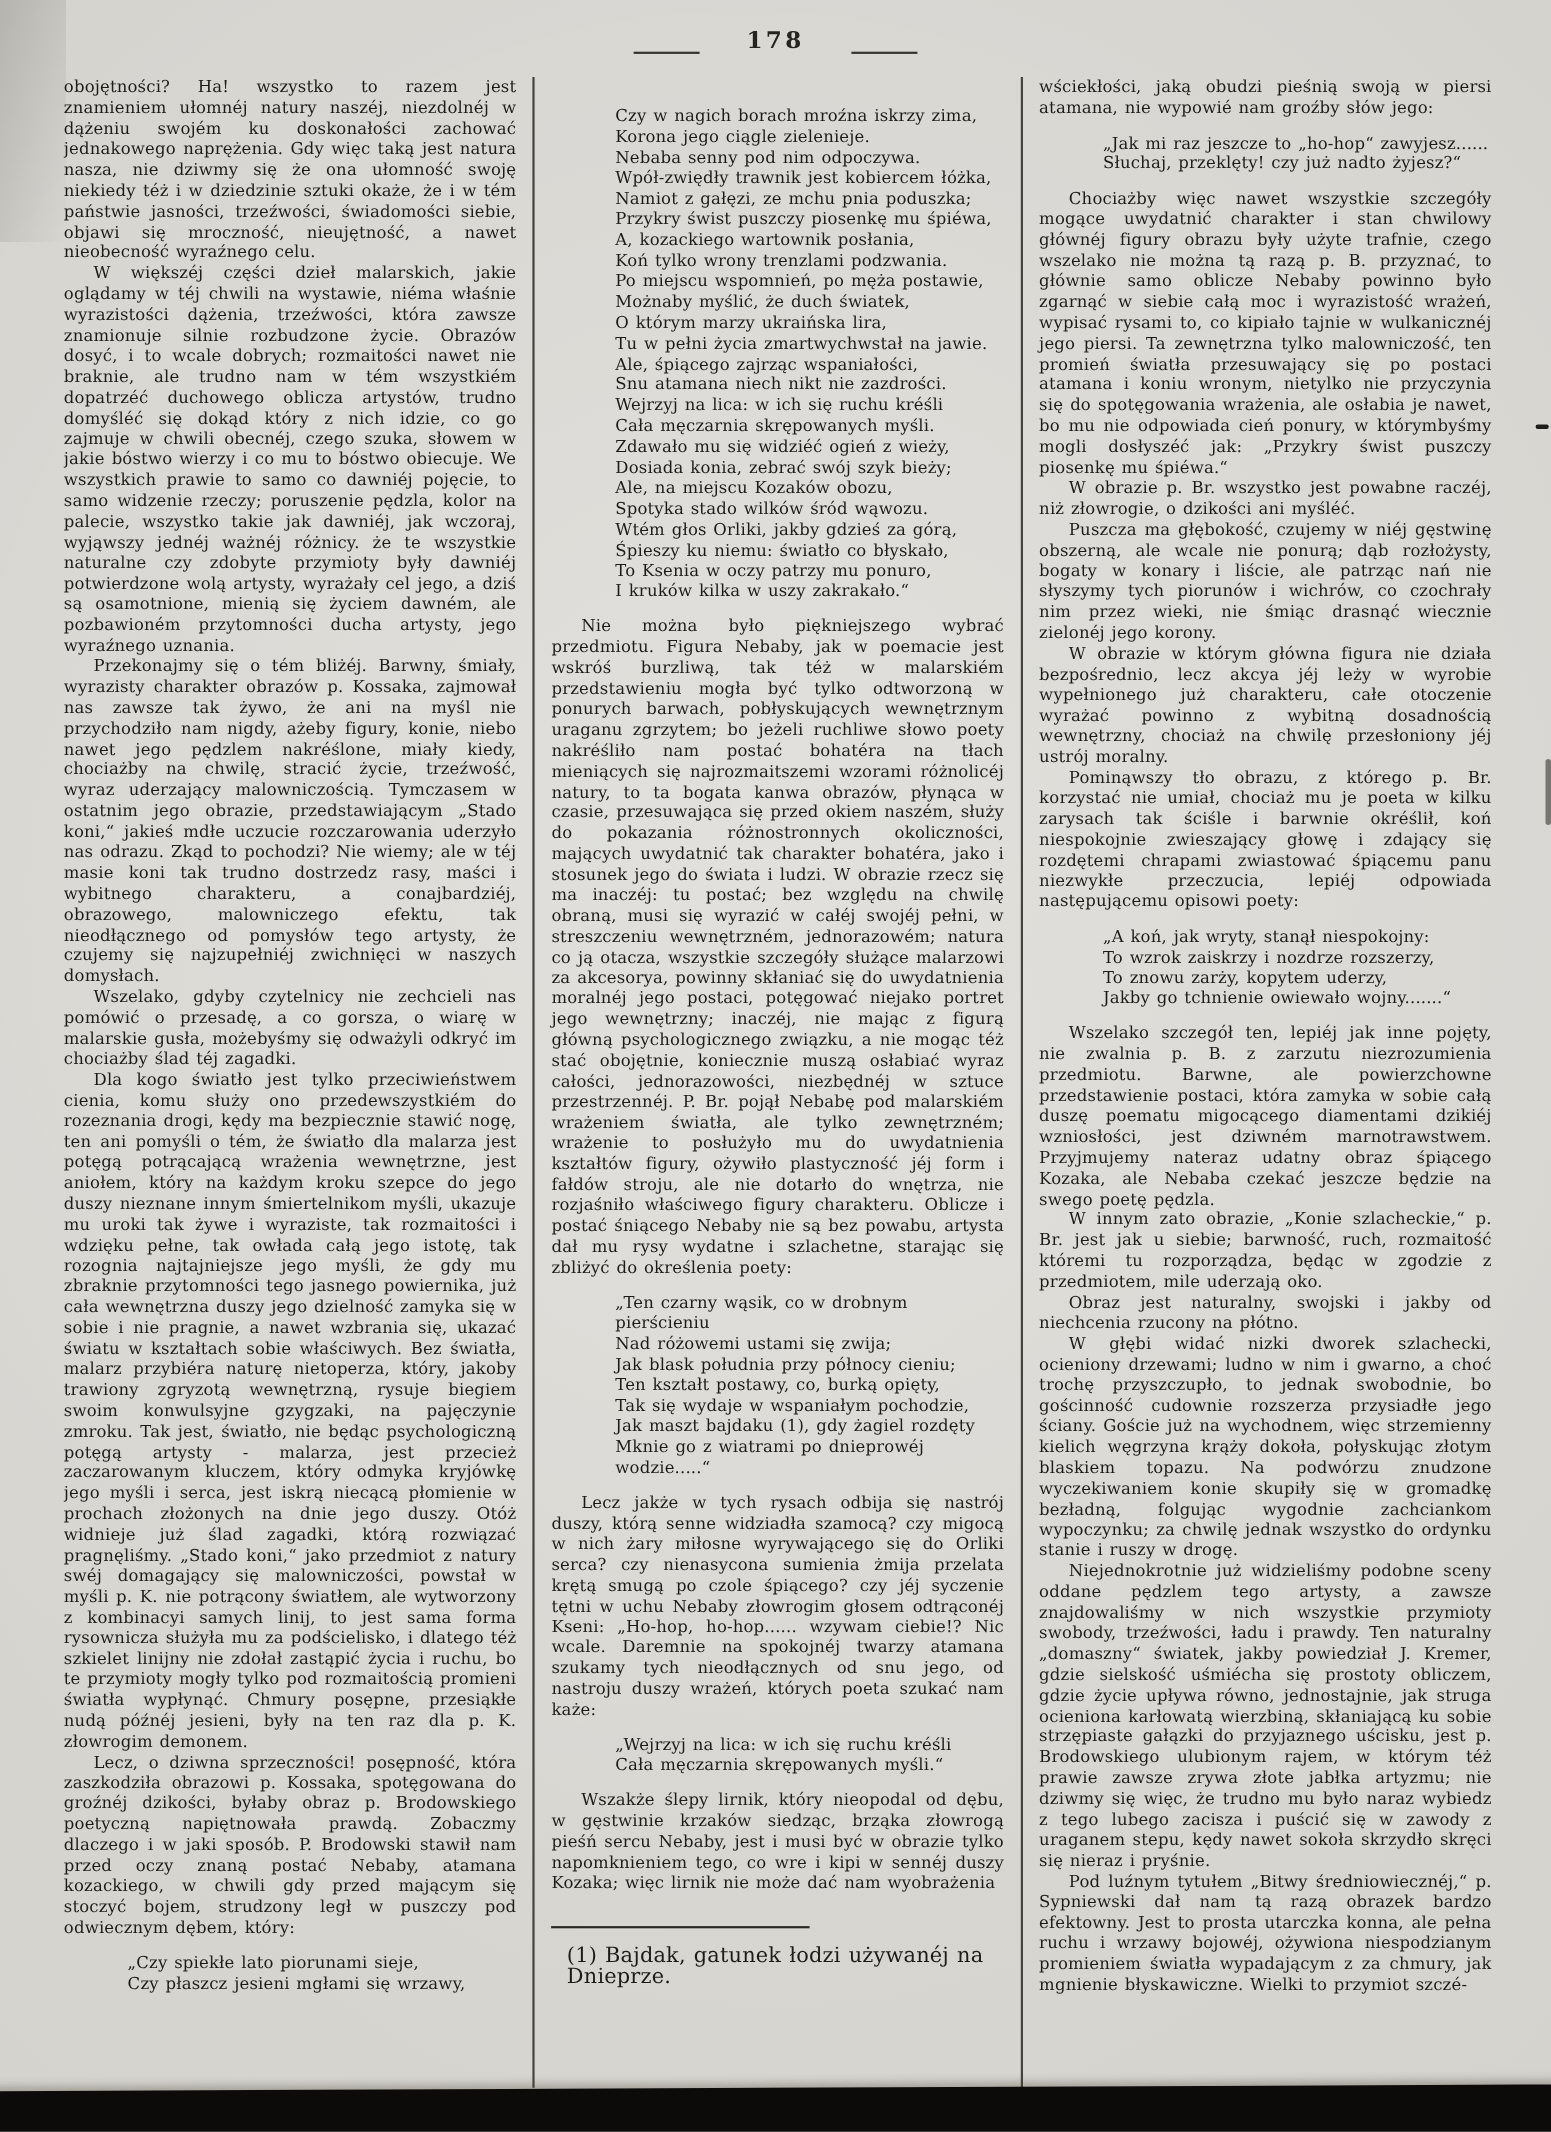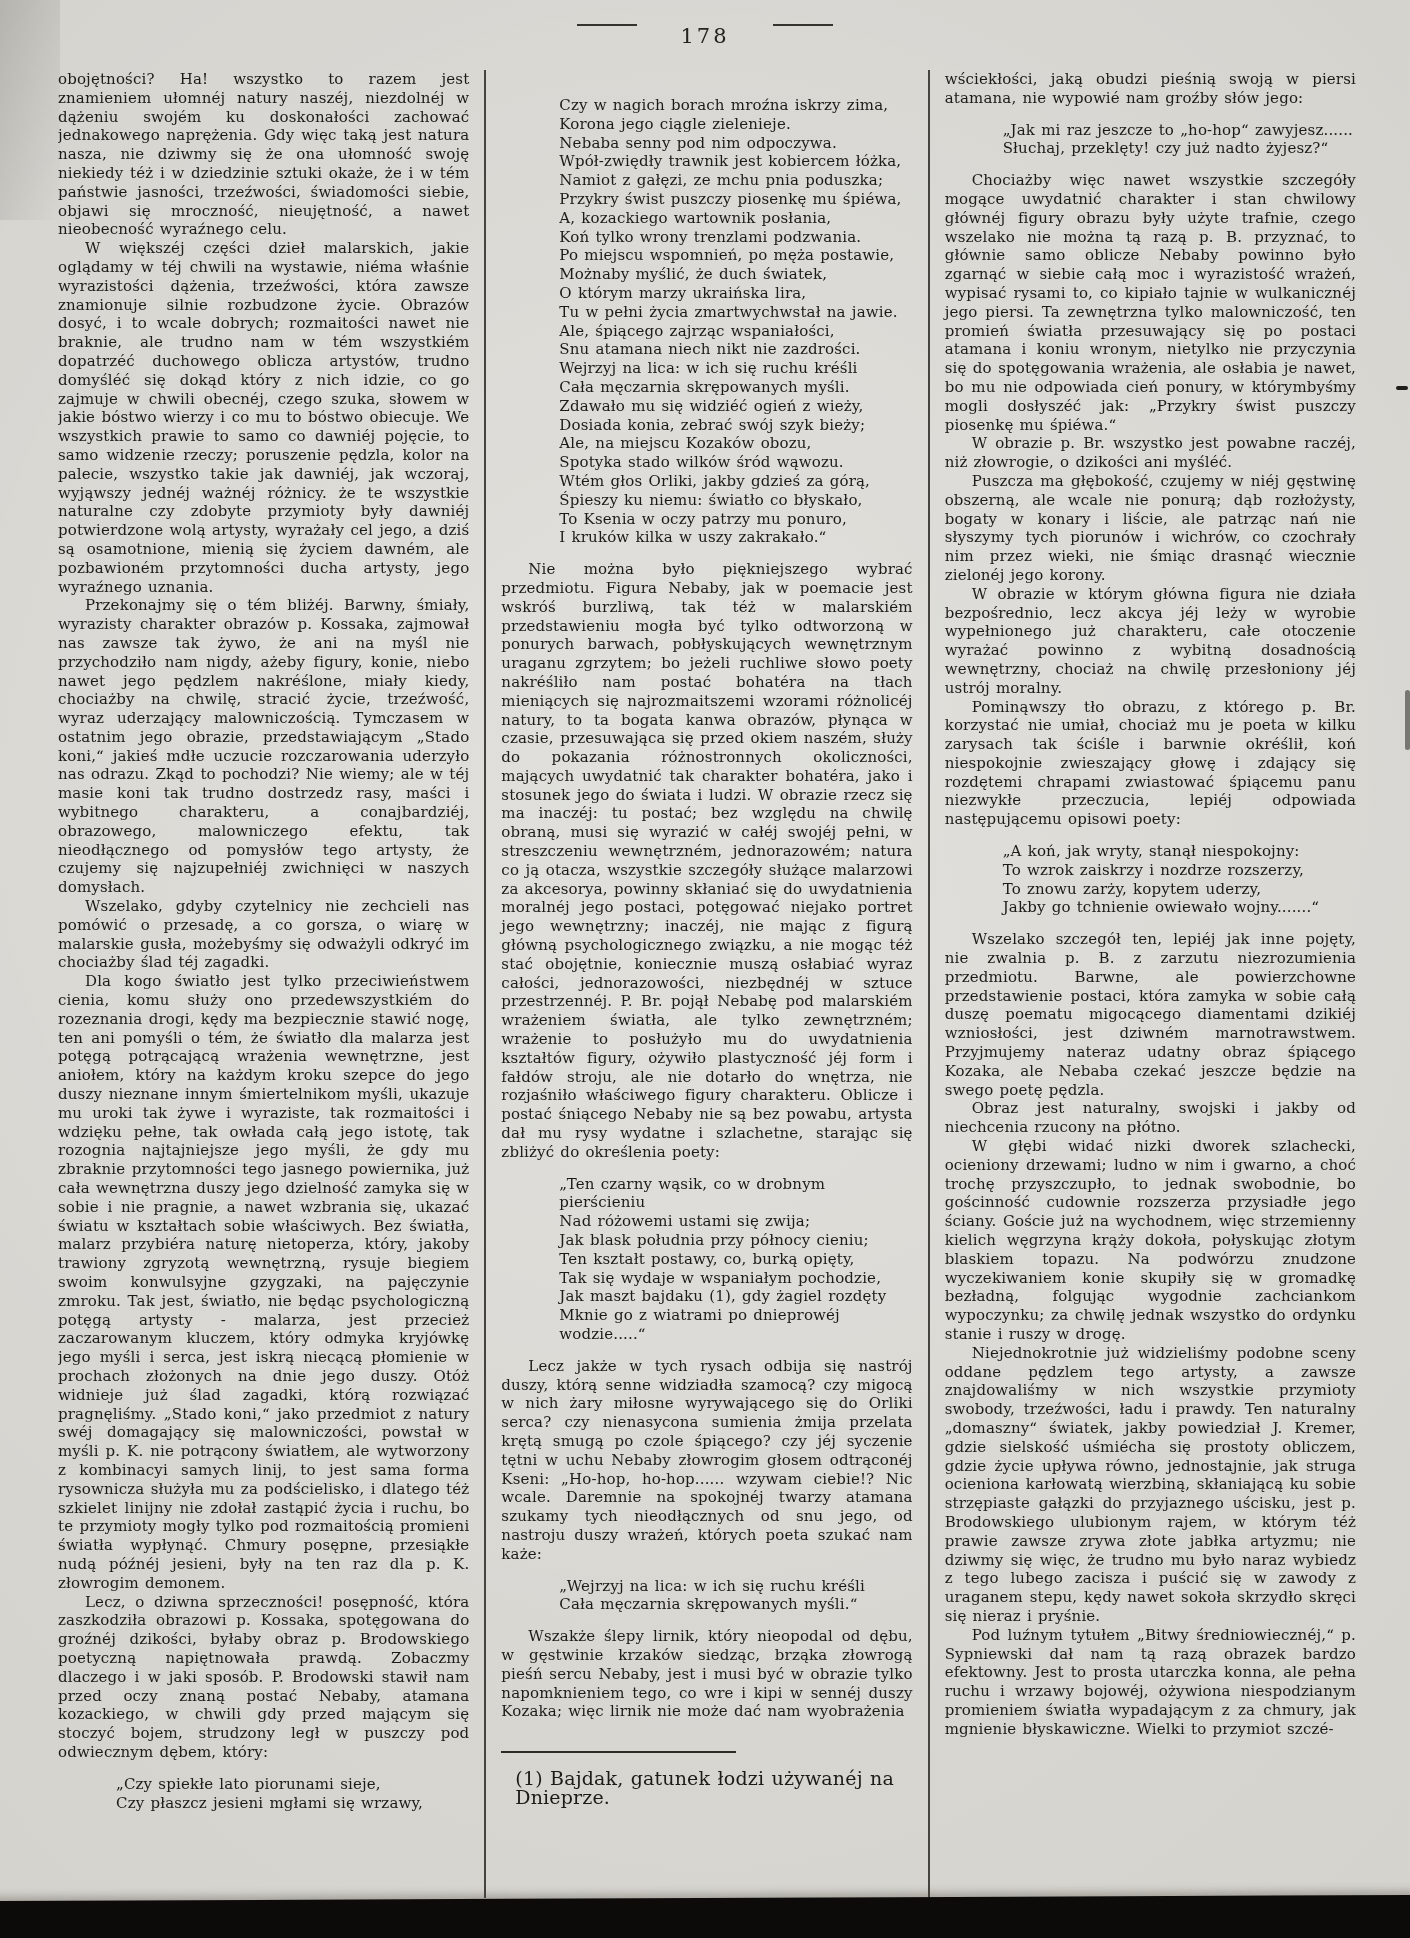--- a/index.html
+++ b/index.html
@@ -10,21 +10,21 @@
     overflow: hidden;
     background:
       radial-gradient(ellipse 120% 90% at 48% 38%, rgba(255,255,255,0.20) 0%, rgba(255,255,255,0.0) 60%),
       radial-gradient(ellipse 140% 120% at 50% 50%, #dbdad5 0%, #d4d3ce 55%, #c4c3bd 92%, #b8b7b1 100%);
     font-family: "DejaVu Serif", "Liberation Serif", serif;
     color: #1d1b18;
   }
   .page-header {
     position: absolute;
     top: 24px; left: 0; width: 100%;
-    display: flex; justify-content: center; align-items: flex-start; gap: 43px;
+    display: flex; justify-content: center; align-items: flex-end; gap: 43px; font-weight: bold;
   }
   .header-dash { width: 60px; height: 2px; background: #35332e; }
   .page-number { font-size: 21px; letter-spacing: 3px; color: #26241f; }
 
   .columns {
     position: absolute;
     left: 58px; top: 70px; right: 54px; height: 1828px;
     display: flex;
   }
   .column {
@@ -151,20 +151,21 @@
         <p class="para">Puszcza ma głębokość, czujemy w niéj gęstwinę obszerną, ale wcale nie ponurą; dąb rozłożysty, bogaty w konary i liście, ale patrząc nań nie słyszymy tych piorunów i wichrów, co czochrały nim przez wieki, nie śmiąc drasnąć wiecznie zielonéj jego korony.</p>
         <p class="para">W obrazie w którym główna figura nie działa bezpośrednio, lecz akcya jéj leży w wyrobie wypełnionego już charakteru, całe otoczenie wyrażać powinno z wybitną dosadnością wewnętrzny, chociaż na chwilę przesłoniony jéj ustrój moralny.</p>
         <p class="para">Pominąwszy tło obrazu, z którego p. Br. korzystać nie umiał, chociaż mu je poeta w kilku zarysach tak ściśle i barwnie okréślił, koń niespokojnie zwieszający głowę i zdający się rozdętemi chrapami zwiastować śpiącemu panu niezwykłe przeczucia, lepiéj odpowiada następującemu opisowi poety:</p>
         <div class="verse">
           <div class="verse-line">„A koń, jak wryty, stanął niespokojny:</div>
           <div class="verse-line">To wzrok zaiskrzy i nozdrze rozszerzy,</div>
           <div class="verse-line">To znowu zarży, kopytem uderzy,</div>
           <div class="verse-line">Jakby go tchnienie owiewało wojny.......“</div>
         </div>
         <p class="para">Wszelako szczegół ten, lepiéj jak inne pojęty, nie zwalnia p. B. z zarzutu niezrozumienia przedmiotu. Barwne, ale powierzchowne przedstawienie postaci, która zamyka w sobie całą duszę poematu migocącego diamentami dzikiéj wzniosłości, jest dziwném marnotrawstwem. Przyjmujemy nateraz udatny obraz śpiącego Kozaka, ale Nebaba czekać jeszcze będzie na swego poetę pędzla.</p>
+        <p class="para">W innym zato obrazie, „Konie szlacheckie,“ p. Br. jest jak u siebie; barwność, ruch, rozmaitość któremi tu rozporządza, będąc w zgodzie z przedmiotem, mile uderzają oko.</p>
         <p class="para">Obraz jest naturalny, swojski i jakby od niechcenia rzucony na płótno.</p>
         <p class="para">W głębi widać nizki dworek szlachecki, ocieniony drzewami; ludno w nim i gwarno, a choć trochę przyszczupło, to jednak swobodnie, bo gościnność cudownie rozszerza przysiadłe jego ściany. Goście już na wychodnem, więc strzemienny kielich węgrzyna krąży dokoła, połyskując złotym blaskiem topazu. Na podwórzu znudzone wyczekiwaniem konie skupiły się w gromadkę bezładną, folgując wygodnie zachciankom wypoczynku; za chwilę jednak wszystko do ordynku stanie i ruszy w drogę.</p>
         <p class="para">Niejednokrotnie już widzieliśmy podobne sceny oddane pędzlem tego artysty, a zawsze znajdowaliśmy w nich wszystkie przymioty swobody, trzeźwości, ładu i prawdy. Ten naturalny „domaszny“ światek, jakby powiedział J. Kremer, gdzie sielskość uśmiécha się prostoty obliczem, gdzie życie upływa równo, jednostajnie, jak struga ocieniona karłowatą wierzbiną, skłaniającą ku sobie strzępiaste gałązki do przyjaznego uścisku, jest p. Brodowskiego ulubionym rajem, w którym téż prawie zawsze zrywa złote jabłka artyzmu; nie dziwmy się więc, że trudno mu było naraz wybiedz z tego lubego zacisza i puścić się w zawody z uraganem stepu, kędy nawet sokoła skrzydło skręci się nieraz i pryśnie.</p>
         <p class="para">Pod luźnym tytułem „Bitwy średniowiecznéj,“ p. Sypniewski dał nam tą razą obrazek bardzo efektowny. Jest to prosta utarczka konna, ale pełna ruchu i wrzawy bojowéj, ożywiona niespodzianym promieniem światła wypadającym z za chmury, jak mgnienie błyskawiczne. Wielki to przymiot szczé-</p>
       </section>
   </main>
 
   <div class="smudge-right-1"></div>
   <div class="smudge-right-2"></div>
   <div class="bottom-band"></div>

